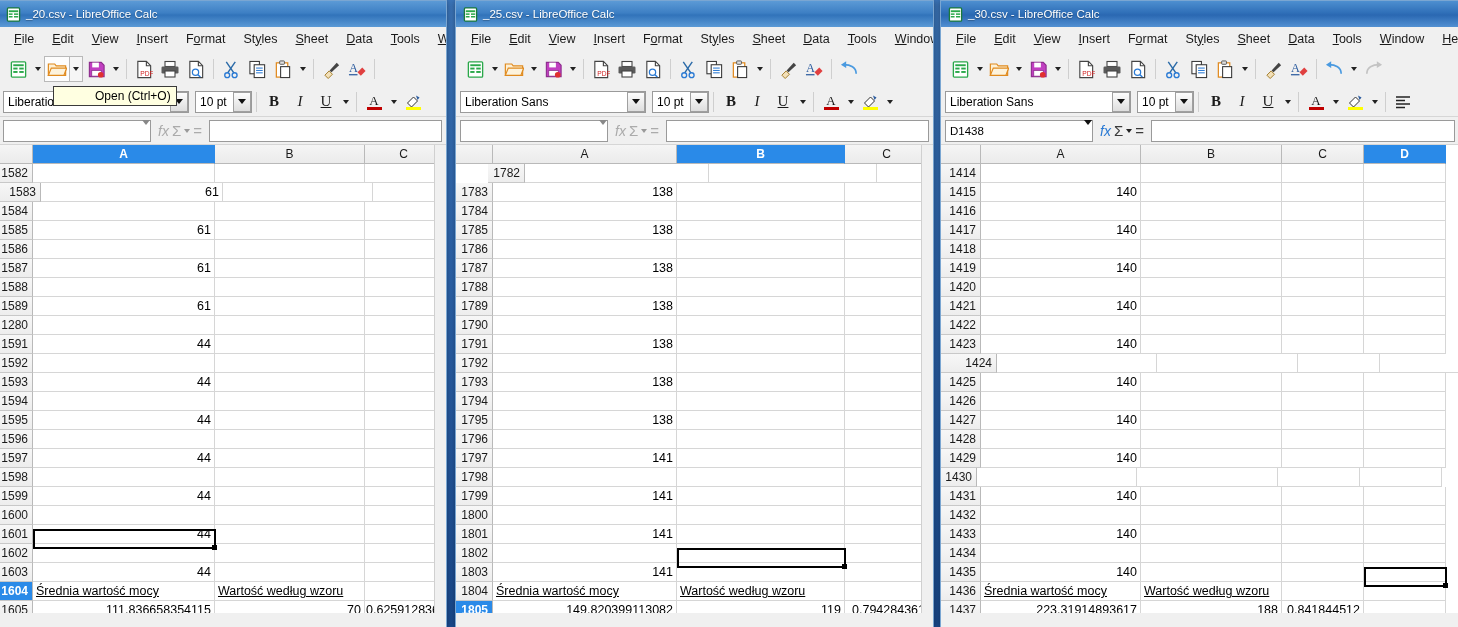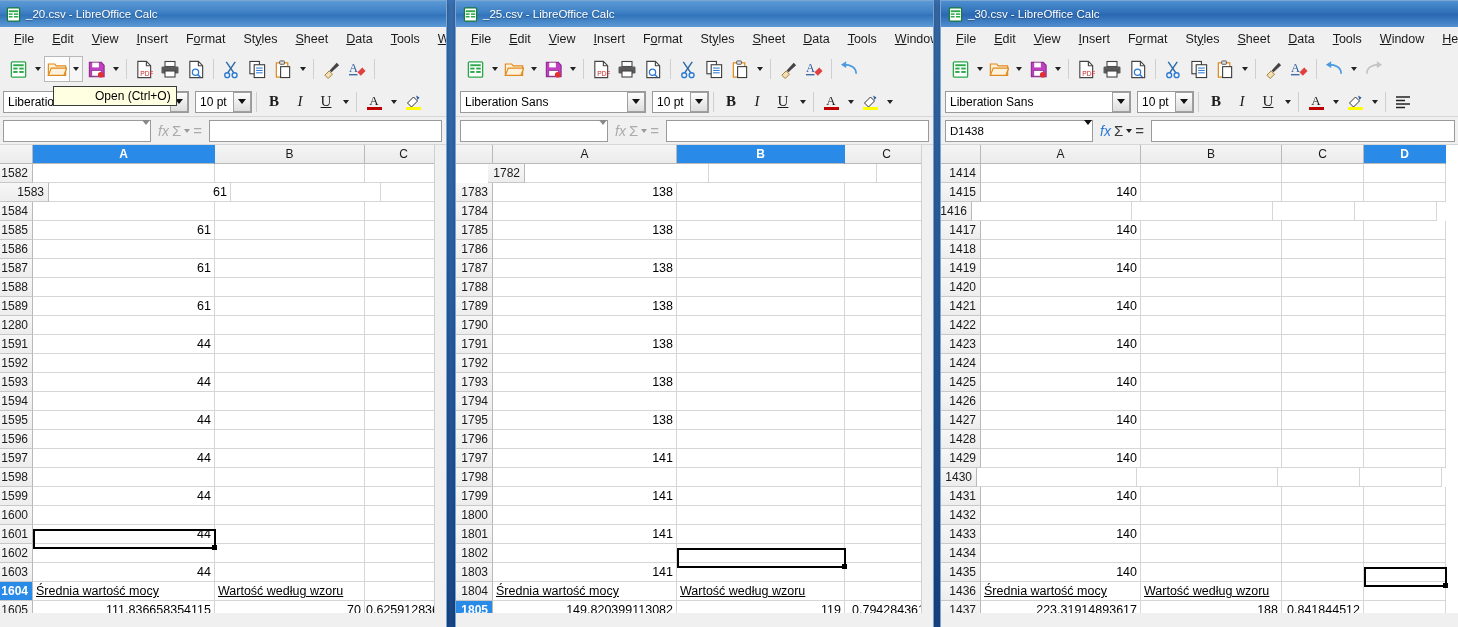--- a/index.html
+++ b/index.html
@@ -412,21 +412,21 @@
         <div class="hdr-cell" style="width:78px;">C</div>
       </div>
       <div id="rows-0">
           <div class="row">
             <div class="rowhdr" style="width: 34px;">1582</div>
             <div class="cell num" style="width: 182px;"></div>
             <div class="cell num" style="width: 150px;"></div>
             <div class="cell num" style="width: 78px;"></div>
           </div>
           <div class="row">
-            <div class="rowhdr" style="width: 50px; text-align: center;">1583</div>
+            <div class="rowhdr" style="width: 42px; text-align: center;">1583</div>
             <div class="cell num" style="width: 182px;">61</div>
             <div class="cell num" style="width: 150px;"></div>
             <div class="cell num" style="width: 78px;"></div>
           </div>
           <div class="row">
             <div class="rowhdr" style="width: 34px;">1584</div>
             <div class="cell num" style="width: 182px;"></div>
             <div class="cell num" style="width: 150px;"></div>
             <div class="cell num" style="width: 78px;"></div>
           </div>
@@ -1139,21 +1139,21 @@
             <div class="cell num" style="width: 82px;"></div>
           </div>
           <div class="row">
             <div class="rowhdr" style="width: 40px;">1415</div>
             <div class="cell num" style="width: 160px;">140</div>
             <div class="cell num" style="width: 141px;"></div>
             <div class="cell num" style="width: 82px;"></div>
             <div class="cell num" style="width: 82px;"></div>
           </div>
           <div class="row">
-            <div class="rowhdr" style="width: 31px;">1416</div>
+            <div class="rowhdr" style="width: 40px;">1416</div>
             <div class="cell num" style="width: 160px;"></div>
             <div class="cell num" style="width: 141px;"></div>
             <div class="cell num" style="width: 82px;"></div>
             <div class="cell num" style="width: 82px;"></div>
           </div>
           <div class="row">
             <div class="rowhdr" style="width: 40px;">1417</div>
             <div class="cell num" style="width: 160px;">140</div>
             <div class="cell num" style="width: 141px;"></div>
             <div class="cell num" style="width: 82px;"></div>
@@ -1195,21 +1195,21 @@
             <div class="cell num" style="width: 82px;"></div>
           </div>
           <div class="row">
             <div class="rowhdr" style="width: 40px;">1423</div>
             <div class="cell num" style="width: 160px;">140</div>
             <div class="cell num" style="width: 141px;"></div>
             <div class="cell num" style="width: 82px;"></div>
             <div class="cell num" style="width: 82px;"></div>
           </div>
           <div class="row">
-            <div class="rowhdr" style="width: 40px;">1424</div>
+            <div class="rowhdr" style="width: 56px;">1424</div>
             <div class="cell num" style="width: 160px;"></div>
             <div class="cell num" style="width: 141px;"></div>
             <div class="cell num" style="width: 82px;"></div>
             <div class="cell num" style="width: 82px;"></div>
           </div>
           <div class="row">
             <div class="rowhdr" style="width: 40px;">1425</div>
             <div class="cell num" style="width: 160px;">140</div>
             <div class="cell num" style="width: 141px;"></div>
             <div class="cell num" style="width: 82px;"></div>

